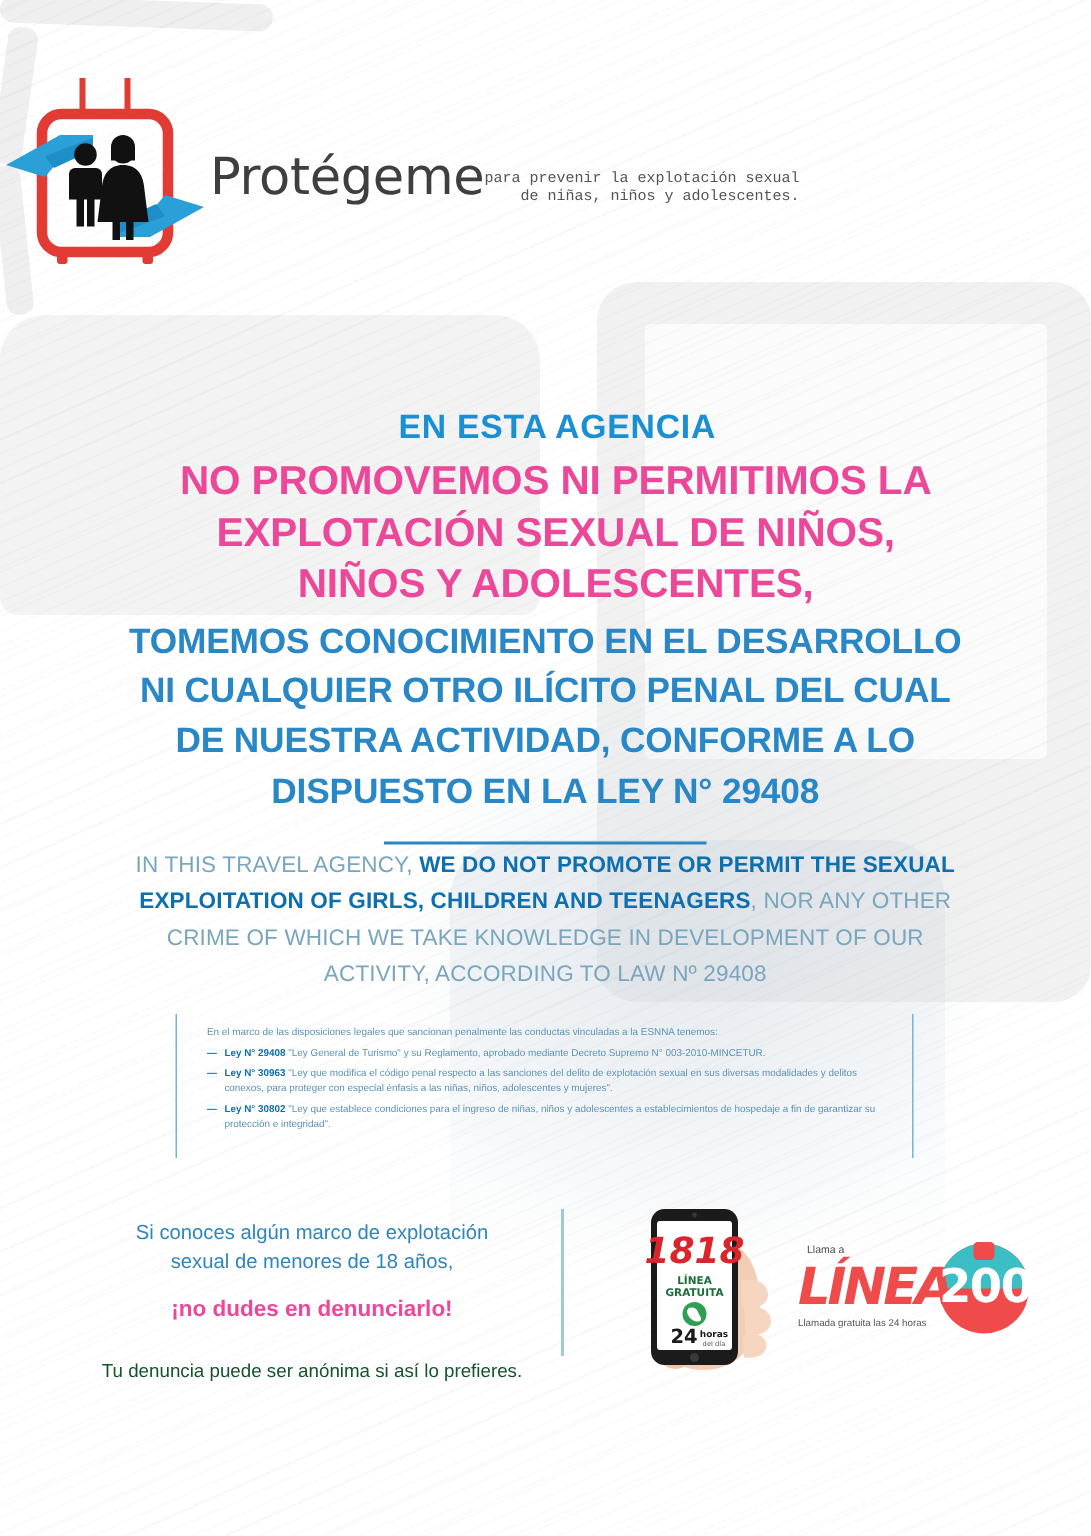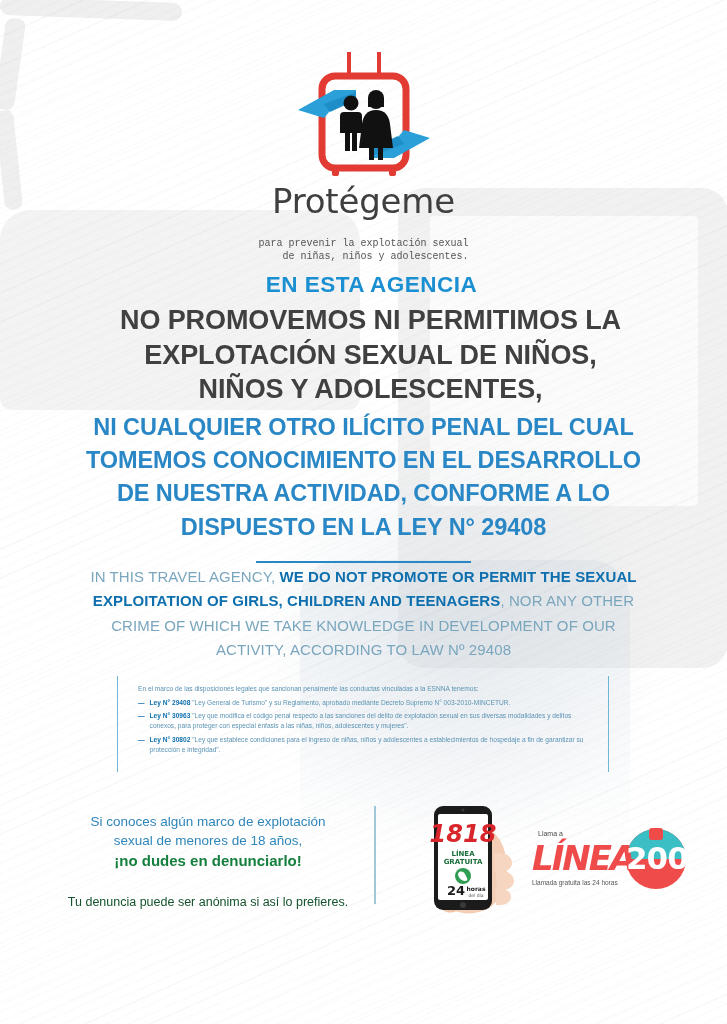--- a/index.html
+++ b/index.html
@@ -74,21 +74,21 @@
     position:absolute; left:300px; top:560px; width:330px; height:300px;
     background:linear-gradient(180deg, rgba(203,214,224,0.30), rgba(255,255,255,0));
     border-radius:40px;
   }
 
   #content{ position:relative; z-index:2; width:727px; height:1024px; }
 
   
   #logo-block{
     position:absolute; left:0; top:52px; width:727px;
-    display:flex; flex-direction:column; align-items:center;
+    display:flex; align-items:center;
   }
   .suitcase-svg{ display:block; }
   .logo-title{
     font-family:"DejaVu Sans", sans-serif;
     font-size:34px; color:#3f3f3f; line-height:1; margin-top:4px;
     letter-spacing:-0.2px;
   }
   .logo-sub1{
     font-family:"DejaVu Sans", sans-serif;
     font-size:17px; color:#4a4a4a; margin-top:2px; letter-spacing:-0.1px;
@@ -99,21 +99,21 @@
   }
 
   
   #headline-es{
     position:absolute; left:0; top:272px; width:727px; text-align:center;
   }
   .hl-agencia{
     font-size:22.5px; font-weight:bold; color:#1a8fd1; letter-spacing:0.5px;margin-left:16px;
   }
   .hl-big{
-    font-size:27px; font-weight:bold; color:#404040; line-height:1.28;
+    font-size:27px; font-weight:bold; color:#ec4899; line-height:1.28;
     letter-spacing:-0.1px; margin-top:5px;padding-left:14px;
   }
   .hl-mid{
     font-size:23.5px; font-weight:bold; color:#2a87c6; line-height:1.42;
     letter-spacing:-0.1px; margin-top:4px;
   }
   .divider{
     width:215px; height:2px; background:#2a87c6; margin:17px auto 0;
   }
 
@@ -141,21 +141,21 @@
     color:#0e6fae; font-weight:bold; margin-right:5px; flex:0 0 auto;
     line-height:1.55;
   }
   .legal-item b{ color:#0e6fae; font-weight:bold; }
 
   
   #denuncia{
     position:absolute; left:48px; top:812px; width:320px; text-align:center;
   }
   .den-line{ font-size:13.5px; color:#2f86bb; line-height:1.42; }
-  .den-bold{ font-size:15px; font-weight:bold; color:#15803d; margin-top:2px; }
+  .den-bold{ font-size:15px; font-weight:bold; color:#ec4899; margin-top:14px; }
   .den-foot{ font-size:12.5px; color:#14532d; margin-top:26px; }
 
   #vdiv{
     position:absolute; left:374px; top:806px; width:1.5px; height:98px;
     background:#9fc9d8;
   }
 
   
   #phone-graphic{ position:absolute; left:398px; top:800px; width:128px; height:118px;text-align:center; }
 
@@ -238,22 +238,22 @@
   </div>
 
   <div id="headline-es">
     <div class="hl-agencia">EN ESTA AGENCIA</div>
     <div class="hl-big">
       <div>NO PROMOVEMOS NI PERMITIMOS  LA</div>
       <div>EXPLOTACIÓN SEXUAL DE NIÑOS,</div>
       <div>NIÑOS Y ADOLESCENTES,</div>
     </div>
     <div class="hl-mid">
+      <div>TOMEMOS CONOCIMIENTO EN EL DESARROLLO</div>
       <div>NI CUALQUIER OTRO ILÍCITO PENAL DEL CUAL</div>
-      <div>TOMEMOS CONOCIMIENTO EN EL DESARROLLO</div>
       <div>DE NUESTRA ACTIVIDAD, CONFORME A LO</div>
       <div>DISPUESTO EN LA LEY N° 29408</div>
     </div>
     <div class="divider"></div>
   </div>
 
   <p id="headline-en"><span>IN THIS TRAVEL AGENCY, </span><b>WE DO NOT PROMOTE OR PERMIT THE SEXUAL EXPLOITATION OF GIRLS, CHILDREN AND TEENAGERS</b><span>, NOR ANY OTHER CRIME OF WHICH WE TAKE KNOWLEDGE IN DEVELOPMENT OF OUR ACTIVITY, ACCORDING TO LAW Nº 29408</span></p>
 
   <div id="legal-box">
     <div class="legal-intro">En el marco de las disposiciones legales que sancionan penalmente las conductas vinculadas a la ESNNA tenemos:</div>

